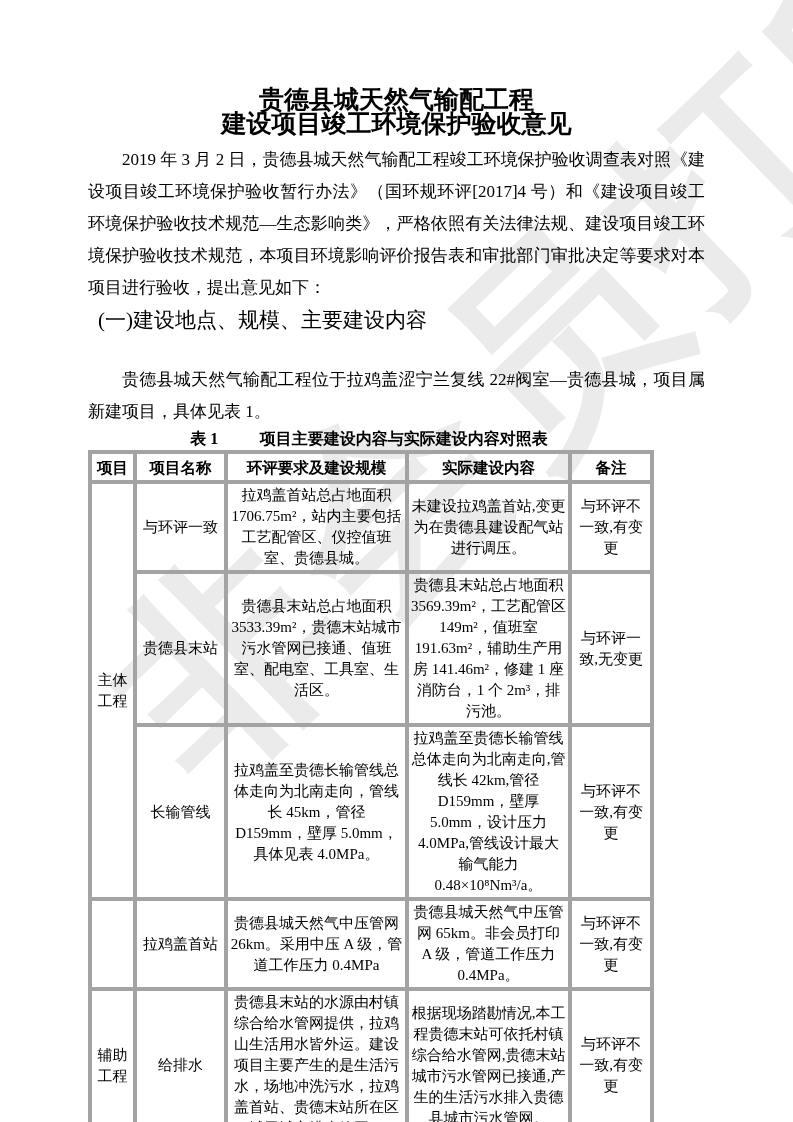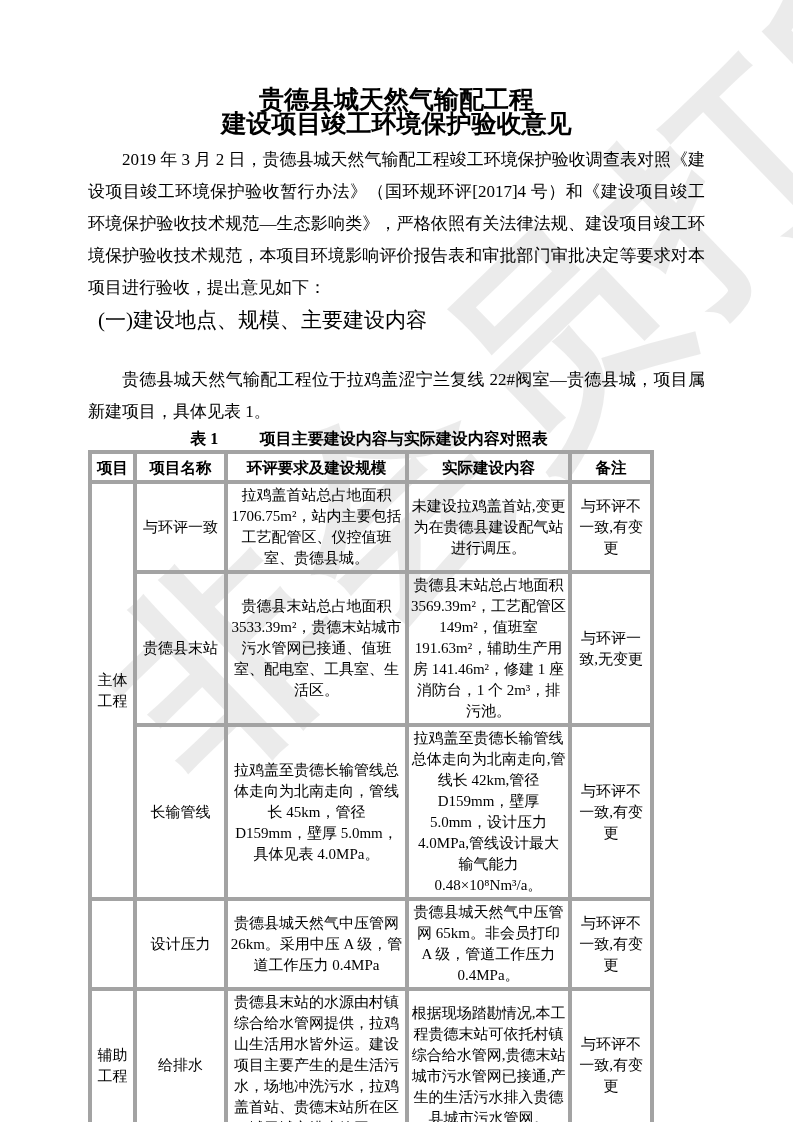--- a/index.html
+++ b/index.html
@@ -147,21 +147,21 @@
           <td>与环评一致,无变更</td>
         </tr>
         <tr class="r3">
           <td>长输管线</td>
           <td>拉鸡盖至贵德长输管线总体走向为北南走向，管线长 45km，管径 D159mm，壁厚 5.0mm，具体见表 4.0MPa。</td>
           <td>拉鸡盖至贵德长输管线总体走向为北南走向,管线长 42km,管径 D159mm，壁厚 5.0mm，设计压力 4.0MPa,管线设计最大输气能力 0.48×10⁸Nm³/a。</td>
           <td>与环评不一致,有变更</td>
         </tr>
         <tr class="r4">
           <td></td>
-          <td>设计压力</td>
+          <td>拉鸡盖首站</td>
           <td>贵德县城天然气中压管网 26km。采用中压 A 级，管道工作压力 0.4MPa</td>
           <td>贵德县城天然气中压管网 65km。非会员打印 A 级，管道工作压力 0.4MPa。</td>
           <td>与环评不一致,有变更</td>
         </tr>
         <tr class="r5">
           <td>辅助工程</td>
           <td>给排水</td>
           <td>贵德县末站的水源由村镇综合给水管网提供，拉鸡山生活用水皆外运。建设项目主要产生的是生活污水，场地冲洗污水，拉鸡盖首站、贵德末站所在区域无城市排水管网。</td>
           <td>根据现场踏勘情况,本工程贵德末站可依托村镇综合给水管网,贵德末站城市污水管网已接通,产生的生活污水排入贵德县城市污水管网。</td>
           <td>与环评不一致,有变更</td>

